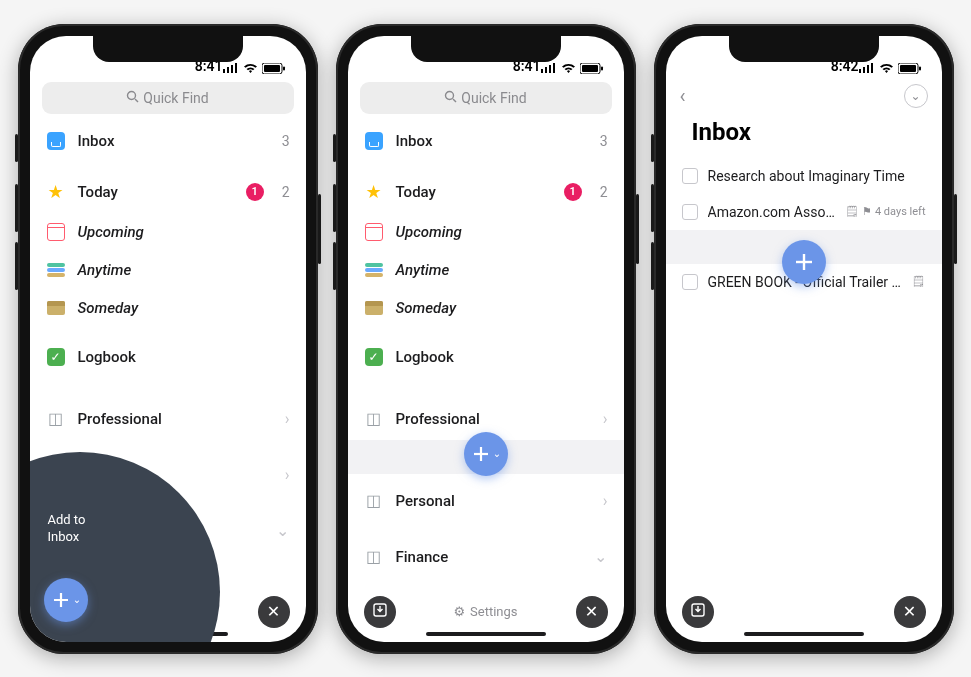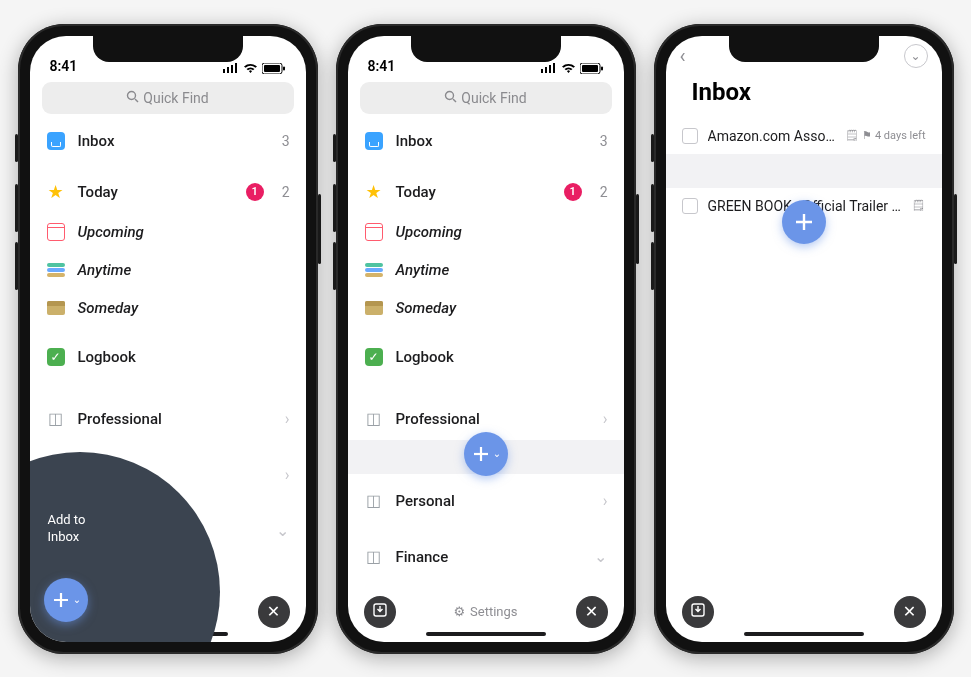--- a/index.html
+++ b/index.html
@@ -53,21 +53,21 @@
     width: 150px;
     height: 26px;
     background: #111;
     border-bottom-left-radius: 16px;
     border-bottom-right-radius: 16px;
     z-index: 10;
   }
   .statusbar {
     height: 40px;
     display: flex;
-    justify-content: space-between;
+    justify-content: flex-end;
     align-items: flex-end;
     padding: 0 20px 2px;
     font-size: 14px;
     font-weight: 600;
   }
   .status-right { display:flex; gap:4px; align-items:center; }
   .signal, .wifi, .battery { display:inline-block; }
   .signal svg, .wifi svg, .battery svg { display:block; }
 
   .searchbar {
@@ -488,34 +488,63 @@
 </div>
 
 <div class="phone">
   <div class="btn-l1"></div>
     <div class="btn-l2"></div>
     <div class="btn-l3"></div>
     <div class="btn-r"></div>
   <div class="screen">
     <div class="notch"></div>
 
+    <div class="statusbar">
+      <span>8:42</span>
+      <span class="status-right">
+        <span class="signal">
+            <svg width="16" height="10">
+              <rect x="0" y="6" width="2" height="4" fill="#000"></rect>
+              <rect x="4" y="4" width="2" height="6" fill="#000"></rect>
+              <rect x="8" y="2" width="2" height="8" fill="#000"></rect>
+              <rect x="12" y="0" width="2" height="10" fill="#000"></rect>
+            </svg>
+          </span>
+        <span class="wifi">
+            <svg width="15" height="11">
+              <path d="M7.5 10 L9 8.2 A2 2 0 0 0 6 8.2 Z M3.5 6 A6 6 0 0 1 11.5 6 L10 7.3 A4 4 0 0 0 5 7.3 Z M1 3.5 A10 10 0 0 1 14 3.5 L12.5 4.8 A8 8 0 0 0 2.5 4.8 Z" fill="#000"></path>
+            </svg>
+          </span>
+        <span class="battery">
+            <svg width="24" height="11">
+              <rect x="0" y="0" width="20" height="11" rx="2.5" fill="none" stroke="#000" stroke-width="1"></rect>
+              <rect x="2" y="2" width="16" height="7" rx="1" fill="#000"></rect>
+              <rect x="21" y="3.5" width="2" height="4" rx="1" fill="#000"></rect>
+            </svg>
+          </span>
+      </span>
+    </div>
 
     <div class="title-bar">
       <span class="back">‹</span>
       <span style="flex:1"></span>
       <span class="circle-btn">
         <span style="font-size:12px;">⌄</span>
       </span>
     </div>
     <div style="padding:0 16px 12px; display:flex; align-items:center; gap:10px;">
       <span class="icon"><span class="ic-inbox" style="width:22px;height:22px;"></span></span>
       <h1 style="font-size:24px;font-weight:700;">Inbox</h1>
     </div>
 
     <div class="content">
+      <div class="task">
+        <span class="checkbox"></span>
+        <span class="title">Research about Imaginary Time</span>
+      </div>
       <div class="task">
         <span class="checkbox"></span>
         <span class="title">Amazon.com Associat...</span>
         <span class="meta">
           <span>🗒</span>
           <span>⚑</span>
           <span>4 days left</span>
         </span>
       </div>
       <div class="task hl" style="height:34px;"></div>

